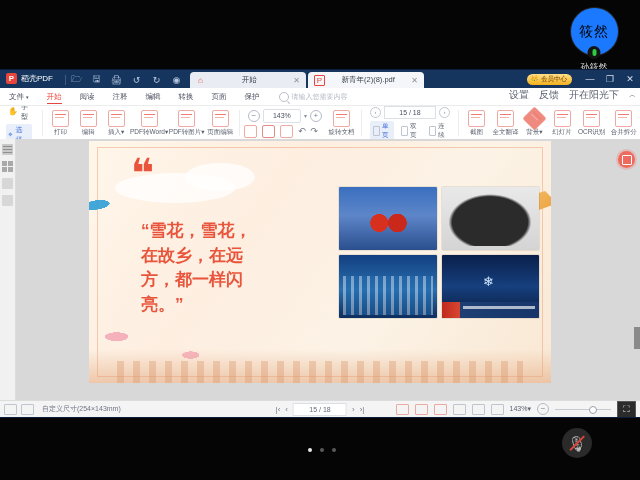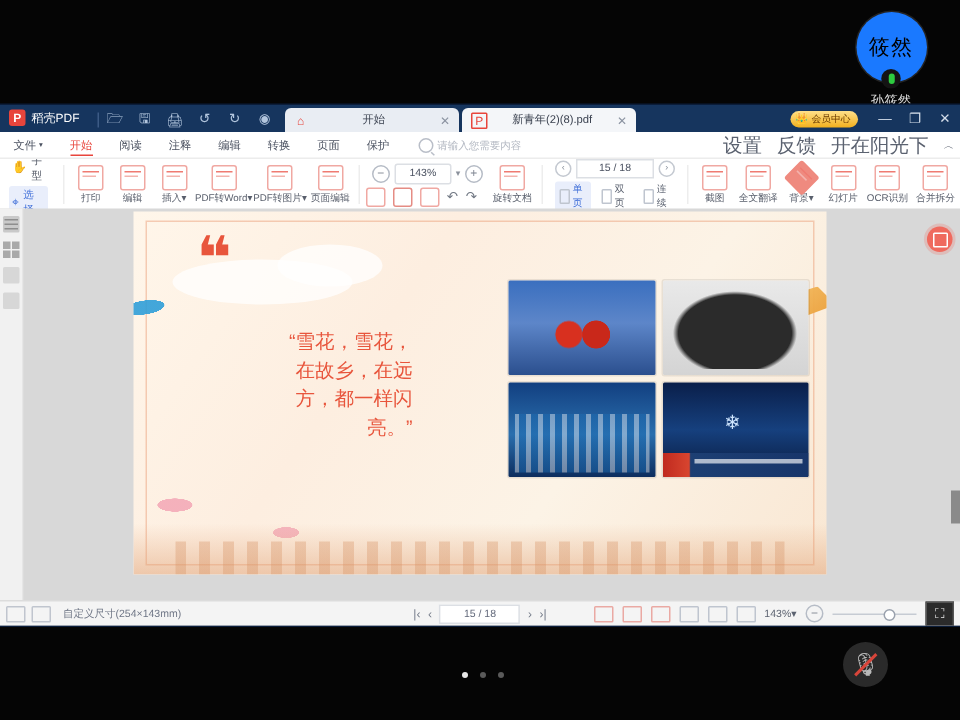--- a/index.html
+++ b/index.html
@@ -52,21 +52,21 @@
   
   .menurow{height:17px;background:#fff;display:flex;border-bottom:1px solid #ececec;position:relative;}
   .menuitem{font-size:7.5px;color:#4a5160;padding:0 9px;height:17px;display:flex;align-items:center;position:relative;white-space:nowrap;}
   .menuitem.active{color:#e8453c;}
   .menuitem.active:after{content:"";position:absolute;left:9px;right:9px;bottom:1px;height:1.5px;background:#e8453c;}
   .search-box{display:flex;align-items:center;gap:3px;margin-left:10px;}
   .search-ic{width:8px;height:8px;border:1px solid #b9bec8;border-radius:50%;position:relative;}
   .search-ic:after{content:"";position:absolute;right:-2px;bottom:-2px;width:3px;height:1px;background:#b9bec8;transform:rotate(45deg);}
   .search-ph{font-size:7px;color:#b3b8c2;}
   .menu-right{position:absolute;right:4px;display:flex;align-items:center;gap:10px;}
-  .menu-right span{font-size:13px;color:#5b6270;}
+  .menu-right span{font-size:10px;color:#5b6270;}
 
   
   .toolbar{height:34px;background:#fff;display:flex;align-items:center;border-bottom:1px solid #e2e2e2;padding-left:2px;}
   .tool-mode{display:flex;flex-direction:column;gap:1px;padding:0 6px 0 4px;}
   .tm{display:flex;align-items:center;gap:3px;font-size:7px;color:#555b68;padding:1px 4px 1px 2px;border-radius:2px;}
   .tm.sel{background:#e9eefb;color:#3f6ed8;}
   .tm-ic{font-size:8px;}
   .vdiv{width:1px;height:26px;background:#ededed;margin:0 4px;}
 
   .tool{display:flex;flex-direction:column;align-items:center;justify-content:center;width:39px;gap:1px;}
@@ -110,22 +110,22 @@
   .rail-ic.bm{background:#d7d7d7;}
 
   .pagecanvas{position:absolute;left:16px;right:16px;top:0;bottom:0;display:flex;align-items:flex-start;justify-content:center;}
 
   
   .slide{position:relative;width:462px;height:242px;margin-top:2px;overflow:hidden;
      background:linear-gradient(125deg,#fff6ea 0%,#fdeee0 35%,#fcf3e6 65%,#f9e7d3 100%);}
   .slide-inner-border{position:absolute;left:8px;top:6px;right:8px;bottom:6px;border:1px solid rgba(232,150,110,.45);}
   .cloud{position:absolute;border-radius:50%;background:rgba(255,255,255,.75);}
   .quote-mark{position:absolute;left:42px;top:12px;color:#e8553c;font-size:40px;line-height:1;font-weight:bold;letter-spacing:-2px;}
-  .poem{position:absolute;left:52px;top:78px;width:134px;text-align:right;color:#e8553c;
-     font-size:13px;line-height:1.45;font-weight:normal;}
+  .poem{position:absolute;left:52px;top:78px;width:134px;text-align:left;color:#e8553c;
+     font-size:17px;line-height:1.45;font-weight:bold;}
 
   .bird{position:absolute;width:0;height:0;}
   .bird1{left:-2px;top:56px;width:30px;height:12px;background:
       radial-gradient(ellipse at 30% 60%,#2f9ed8 0 45%,transparent 46%);transform:rotate(-8deg);opacity:.9;}
   .pinkbird{position:absolute;left:14px;top:188px;width:34px;height:14px;
       background:radial-gradient(ellipse at 40% 55%,#f3a6b5 0 40%,transparent 41%);opacity:.85;}
   .pinkbird2{position:absolute;left:90px;top:208px;width:26px;height:11px;
       background:radial-gradient(ellipse at 45% 55%,#f3a6b5 0 42%,transparent 43%);opacity:.8;}
   .city{position:absolute;left:0;right:0;bottom:0;height:34px;
      background:linear-gradient(180deg,rgba(241,189,152,.0),rgba(226,166,124,.55));}

